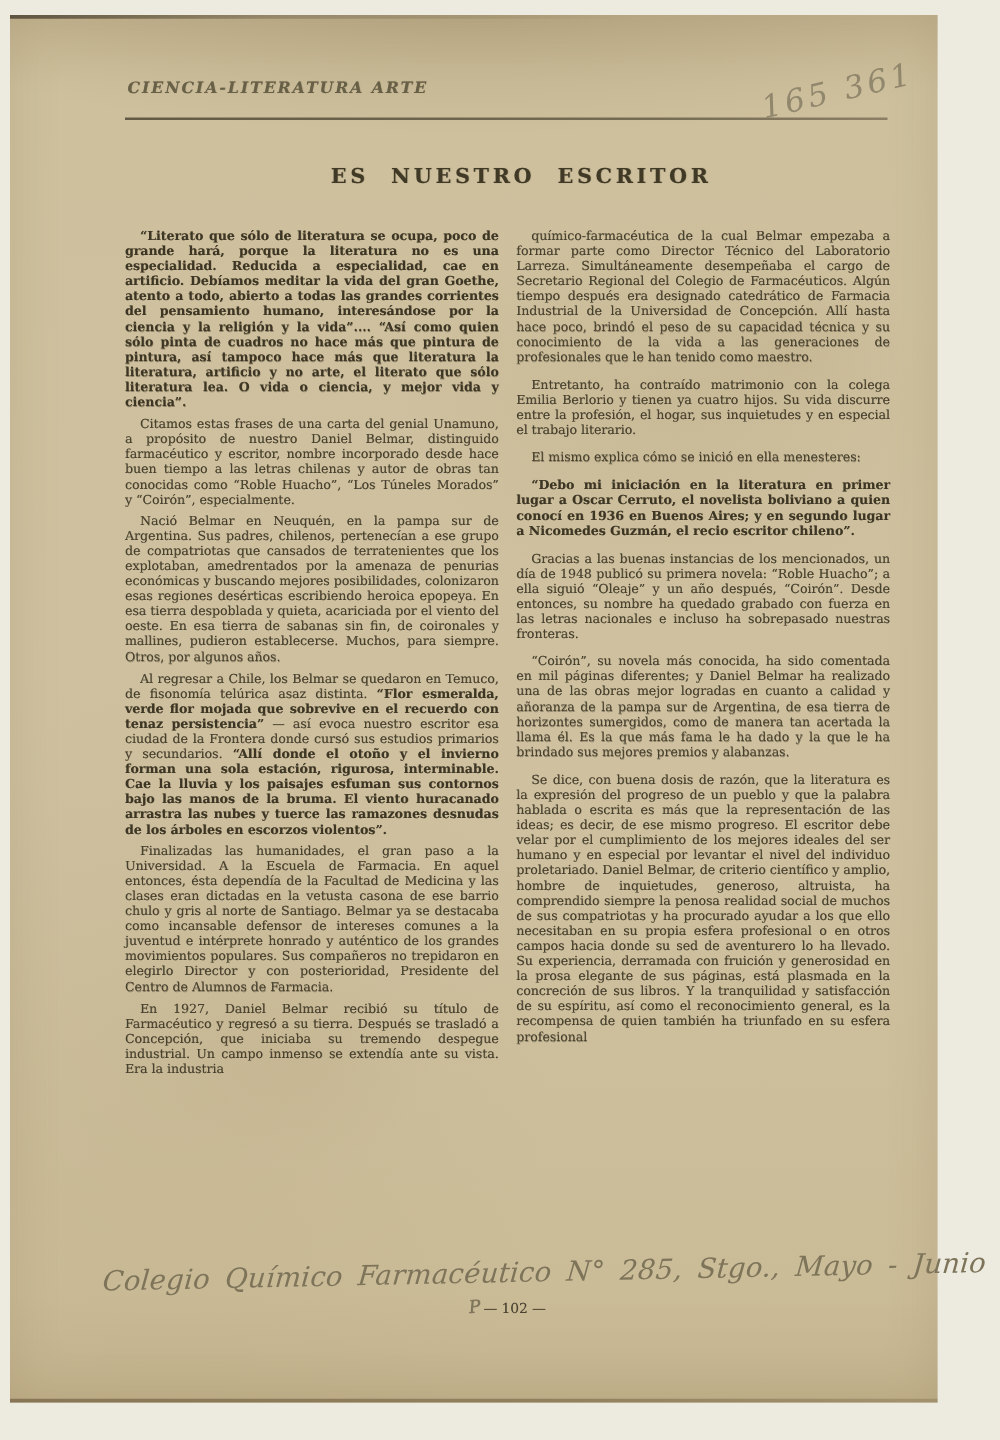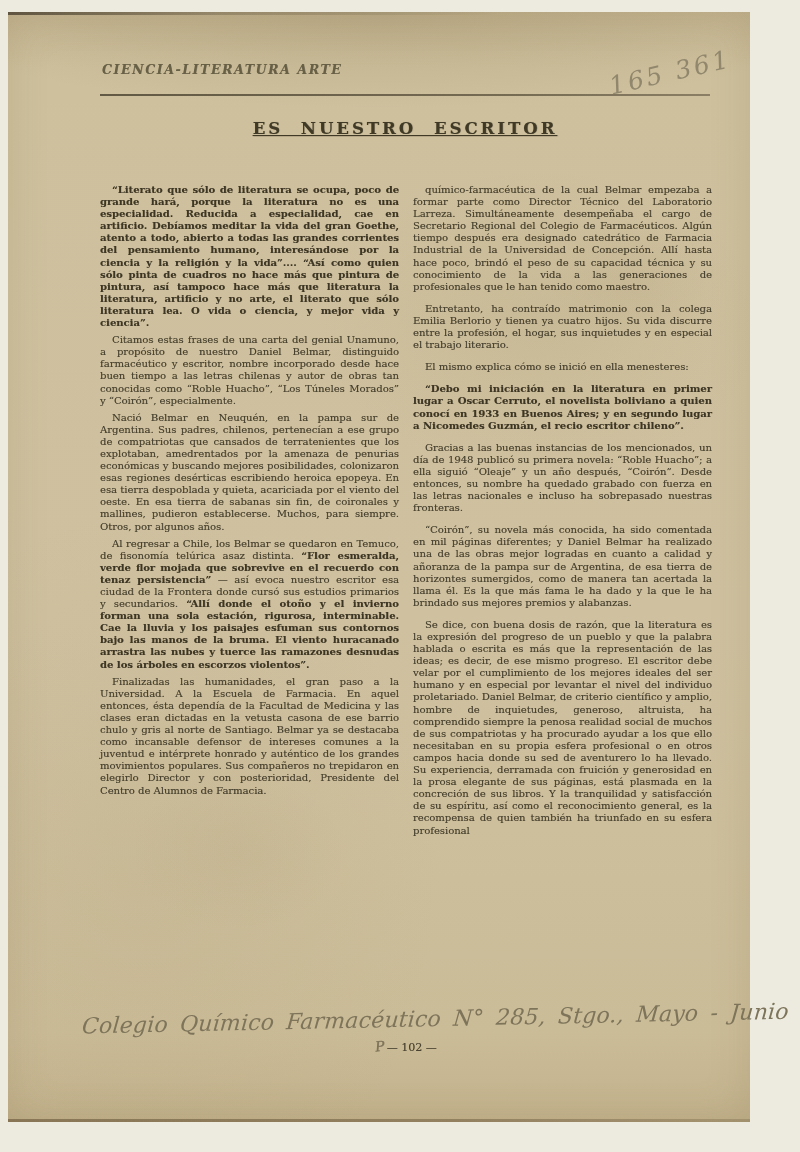--- a/index.html
+++ b/index.html
@@ -36,25 +36,24 @@
     background:linear-gradient(90deg, rgba(72,64,46,0.8), rgba(72,64,46,0.65) 70%, rgba(72,64,46,0.5));
   }
   .hw{color:#837a60;font-style:italic;}
   .hw-catalog{
     position:absolute;left:600px;top:46px;
     font-size:25px;letter-spacing:3px;
     transform:rotate(-13deg);
     color:#8b8269;opacity:.9;
   }
   .title{
-    position:absolute;left:92px;top:107px;width:610px;margin:0;
+    position:absolute;left:92px;top:107px;width:610px;margin:12px;
     text-align:center;font-size:16.5px;font-weight:bold;
     letter-spacing:3px;word-spacing:9px;color:#3f3926;
     text-shadow:0.4px 0.4px 0.7px rgba(60,50,30,0.45);
-    text-decoration:underline;
   }
   .byline{
     position:absolute;left:92px;top:141px;width:612px;
     text-align:right;font-size:11px;font-weight:bold;
     letter-spacing:0.6px;color:#443d2a;
     text-shadow:0.3px 0.3px 0.6px rgba(60,50,30,0.45);
   }
   .columns{
     position:absolute;left:92px;top:172px;width:612px;
     display:flex;gap:14px;
@@ -107,27 +106,28 @@
 
 
   <div class="columns">
 
     <div class="col col-left">
       <p class="b">“Literato que sólo de literatura se ocupa, poco de grande hará, porque la literatura no es una especialidad. Reducida a especialidad, cae en artificio. Debíamos meditar la vida del gran Goethe, atento a todo, abierto a todas las grandes corrientes del pensamiento humano, interesándose por la ciencia y la religión y la vida”.... “Así como quien sólo pinta de cuadros no hace más que pintura de pintura, así tampoco hace más que literatura la literatura, artificio y no arte, el literato que sólo literatura lea. O vida o ciencia, y mejor vida y ciencia”.</p>
       <p>Citamos estas frases de una carta del genial Unamuno, a propósito de nuestro Daniel Belmar, distinguido farmacéutico y escritor, nombre incorporado desde hace buen tiempo a las letras chilenas y autor de obras tan conocidas como “Roble Huacho”, “Los Túneles Morados” y “Coirón”, especialmente.</p>
       <p>Nació Belmar en Neuquén, en la pampa sur de Argentina. Sus padres, chilenos, pertenecían a ese grupo de compatriotas que cansados de terratenientes que los explotaban, amedrentados por la amenaza de penurias económicas y buscando mejores posibilidades, colonizaron esas regiones desérticas escribiendo heroica epopeya. En esa tierra despoblada y quieta, acariciada por el viento del oeste. En esa tierra de sabanas sin fin, de coironales y mallines, pudieron establecerse. Muchos, para siempre. Otros, por algunos años.</p>
       <p><span>Al regresar a Chile, los Belmar se quedaron en Temuco, de fisonomía telúrica asaz distinta. </span><span class="b">“Flor esmeralda, verde flor mojada que sobrevive en el recuerdo con tenaz persistencia”</span><span> — así evoca nuestro escritor esa ciudad de la Frontera donde cursó sus estudios primarios y secundarios. </span><span class="b">“Allí donde el otoño y el invierno forman una sola estación, rigurosa, interminable. Cae la lluvia y los paisajes esfuman sus contornos bajo las manos de la bruma. El viento huracanado arrastra las nubes y tuerce las ramazones desnudas de los árboles en escorzos violentos”.</span></p>
       <p>Finalizadas las humanidades, el gran paso a la Universidad. A la Escuela de Farmacia. En aquel entonces, ésta dependía de la Facultad de Medicina y las clases eran dictadas en la vetusta casona de ese barrio chulo y gris al norte de Santiago. Belmar ya se destacaba como incansable defensor de intereses comunes a la juventud e intérprete honrado y auténtico de los grandes movimientos populares. Sus compañeros no trepidaron en elegirlo Director y con posterioridad, Presidente del Centro de Alumnos de Farmacia.</p>
+      <p>En 1927, Daniel Belmar recibió su título de Farmacéutico y regresó a su tierra. Después se trasladó a Concepción, que iniciaba su tremendo despegue industrial. Un campo inmenso se extendía ante su vista. Era la industria</p>
     </div>
 
     <div class="col col-right">
       <p>químico-farmacéutica de la cual Belmar empezaba a formar parte como Director Técnico del Laboratorio Larreza. Simultáneamente desempeñaba el cargo de Secretario Regional del Colegio de Farmacéuticos. Algún tiempo después era designado catedrático de Farmacia Industrial de la Universidad de Concepción. Allí hasta hace poco, brindó el peso de su capacidad técnica y su conocimiento de la vida a las generaciones de profesionales que le han tenido como maestro.</p>
       <p>Entretanto, ha contraído matrimonio con la colega Emilia Berlorio y tienen ya cuatro hijos. Su vida discurre entre la profesión, el hogar, sus inquietudes y en especial el trabajo literario.</p>
       <p>El mismo explica cómo se inició en ella menesteres:</p>
-      <p class="b">“Debo mi iniciación en la literatura en primer lugar a Oscar Cerruto, el novelista boliviano a quien conocí en 1933 en Buenos Aires; y en segundo lugar a Nicomedes Guzmán, el recio escritor chileno”.</p>
+      <p class="b">“Debo mi iniciación en la literatura en primer lugar a Oscar Cerruto, el novelista boliviano a quien conocí en 1936 en Buenos Aires; y en segundo lugar a Nicomedes Guzmán, el recio escritor chileno”.</p>
       <p>Gracias a las buenas instancias de los mencionados, un día de 1948 publicó su primera novela: “Roble Huacho”; a ella siguió “Oleaje” y un año después, “Coirón”. Desde entonces, su nombre ha quedado grabado con fuerza en las letras nacionales e incluso ha sobrepasado nuestras fronteras.</p>
       <p>“Coirón”, su novela más conocida, ha sido comentada en mil páginas diferentes; y Daniel Belmar ha realizado una de las obras mejor logradas en cuanto a calidad y añoranza de la pampa sur de Argentina, de esa tierra de horizontes sumergidos, como de manera tan acertada la llama él. Es la que más fama le ha dado y la que le ha brindado sus mejores premios y alabanzas.</p>
       <p>Se dice, con buena dosis de razón, que la literatura es la expresión del progreso de un pueblo y que la palabra hablada o escrita es más que la representación de las ideas; es decir, de ese mismo progreso. El escritor debe velar por el cumplimiento de los mejores ideales del ser humano y en especial por levantar el nivel del individuo proletariado. Daniel Belmar, de criterio científico y amplio, hombre de inquietudes, generoso, altruista, ha comprendido siempre la penosa realidad social de muchos de sus compatriotas y ha procurado ayudar a los que ello necesitaban en su propia esfera profesional o en otros campos hacia donde su sed de aventurero lo ha llevado. Su experiencia, derramada con fruición y generosidad en la prosa elegante de sus páginas, está plasmada en la concreción de sus libros. Y la tranquilidad y satisfacción de su espíritu, así como el reconocimiento general, es la recompensa de quien también ha triunfado en su esfera profesional</p>
     </div>
 
   </div>
 
   <div class="hw hw-citation">Colegio Químico Farmacéutico N° 285, Stgo., Mayo - Junio 1970</div>
 
   <div class="pageno"><span class="hw-p">P</span><span>— 102 —</span></div>

